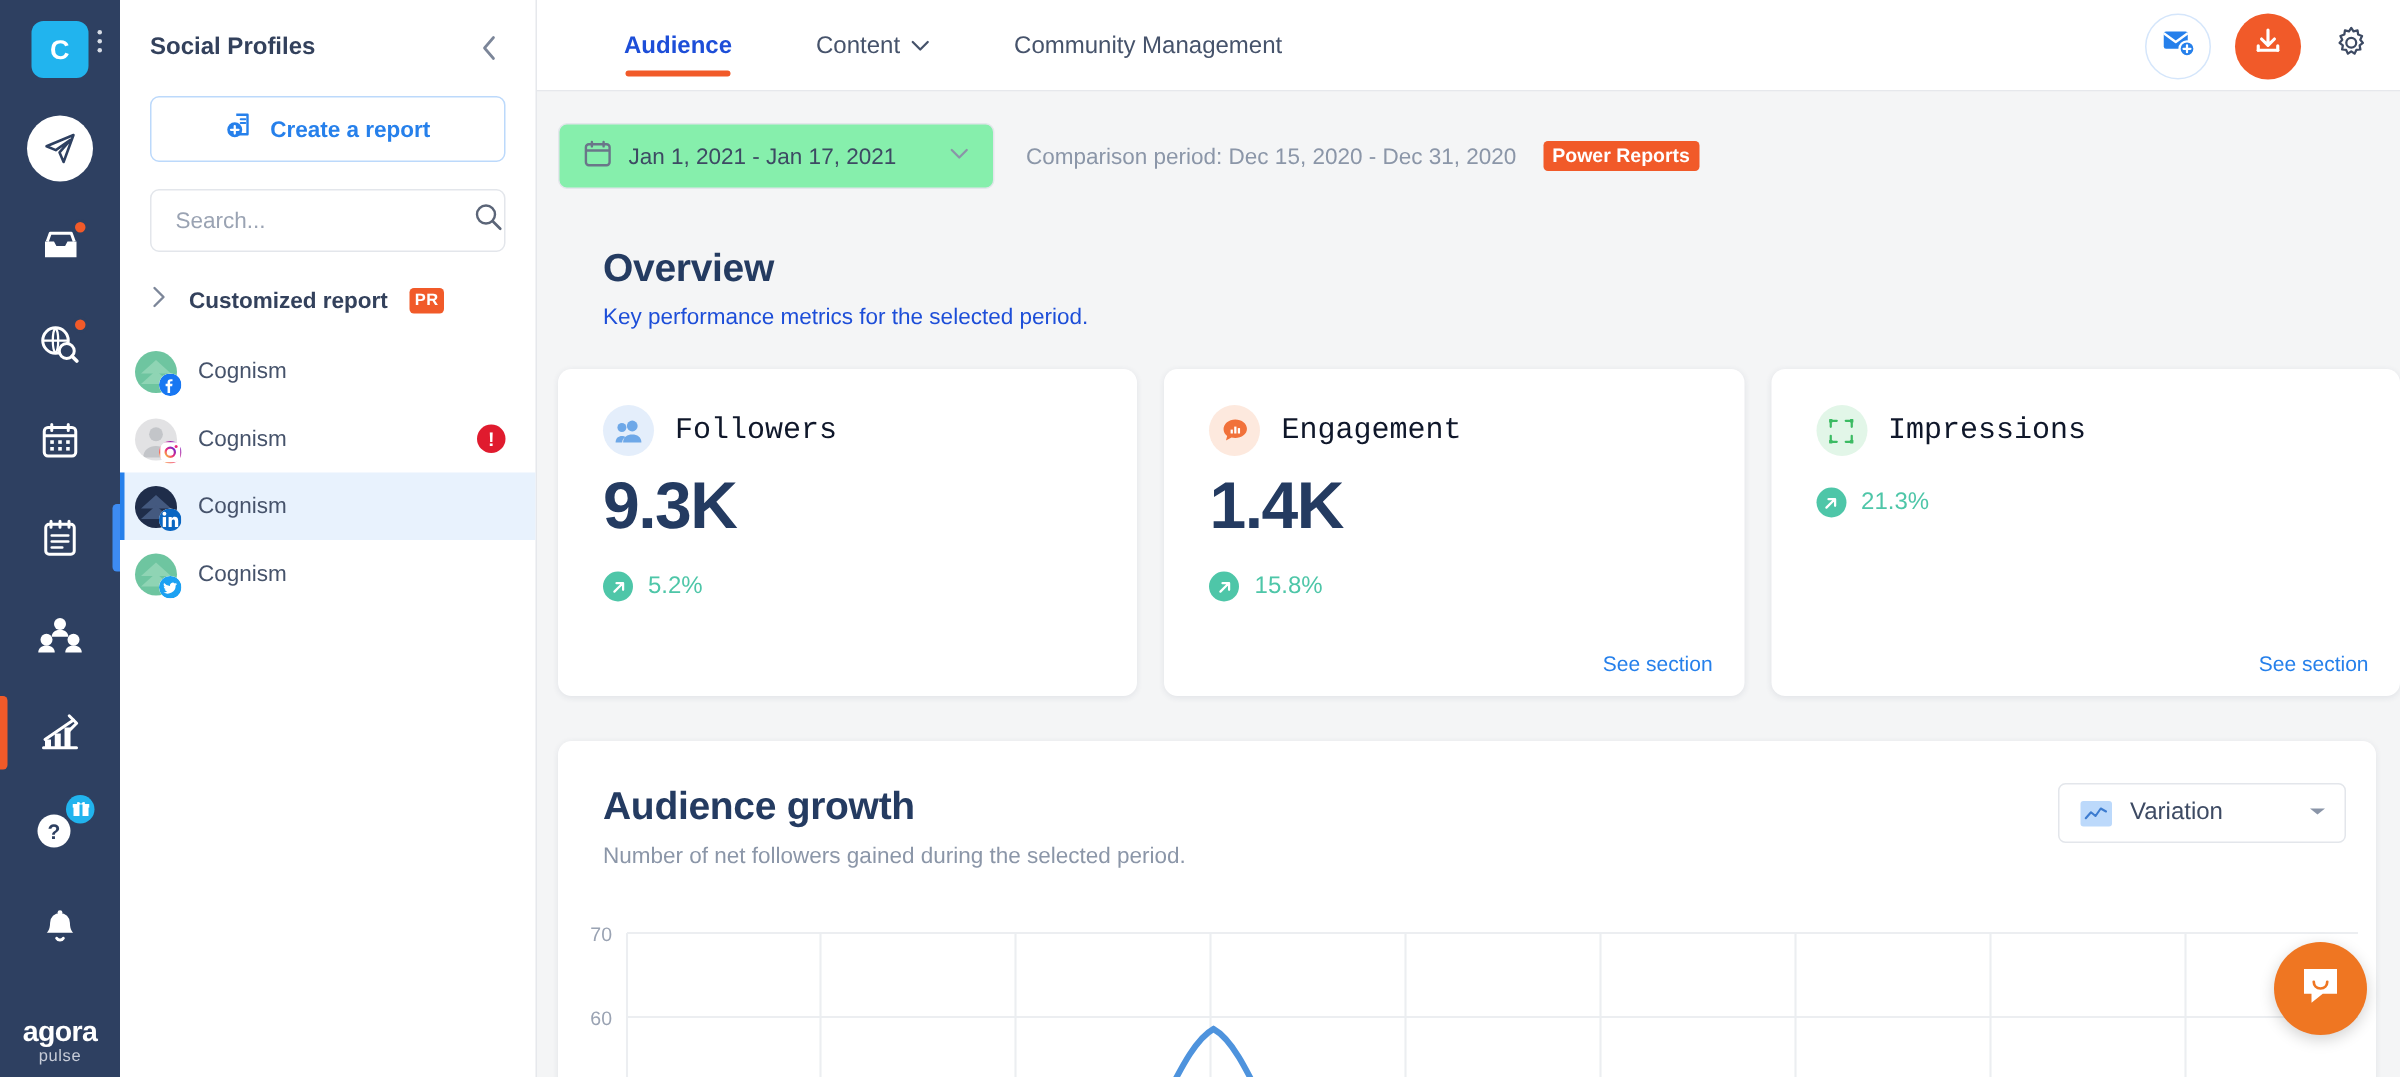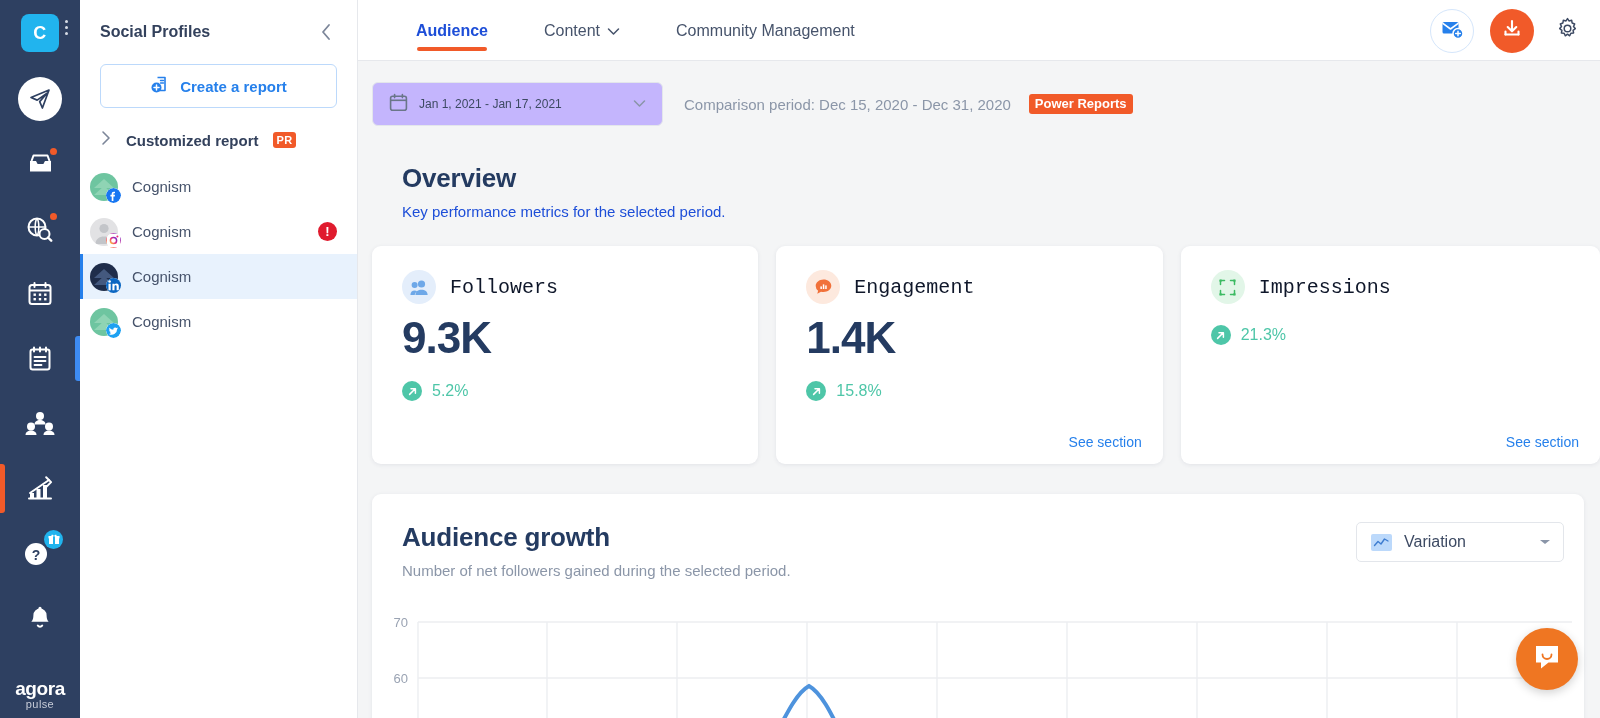--- a/index.html
+++ b/index.html
@@ -162,24 +162,24 @@
   .btn-circle-orange {
     width: 44px; height: 44px; border-radius: 50%; background: #f15a29;
     display: flex; align-items: center; justify-content: center; cursor: pointer;
   }
   .gear-btn { width: 30px; height: 30px; display: flex; align-items: center; justify-content: center;
               cursor: pointer; margin-left: 2px; }
 
   .content { padding: 0; height: 657px; position: relative; }
   .daterow { display: flex; align-items: center; padding: 21px 0 0 14px; }
   .date-select {
-    height: 44px; min-width: 291px; background: #c4b5fd;
+    height: 44px; min-width: 291px; background: #86efac;
     border: 1px solid #e3e6eb; border-radius: 6px;
     display: flex; align-items: center; gap: 11px; padding: 0 16px;
-    font-size: 12px; color: #3d4a63; cursor: pointer;
+    font-size: 15px; color: #3d4a63; cursor: pointer;
   }
   .date-select .caret { margin-left: auto; color: #8a95a8; font-size: 11px; }
   .cmp-text { font-size: 15px; color: #8b96a8; margin-left: 21px; }
   .power-badge {
     margin-left: 18px; background: #f15a29; color: #fff;
     font-size: 13px; font-weight: bold; padding: 3px 6px; border-radius: 3px;
     line-height: 1.15;
   }
 
   .section-title { font-size: 26px; font-weight: bold; color: #243b61; margin: 37px 0 0 44px; letter-spacing: -.2px; }
@@ -218,21 +218,21 @@
   .growth-card {
     background: #fff; border-radius: 9px; margin: 30px 0 0 14px;
     width: 1212px; height: 290px; position: relative;
     box-shadow: 0 1px 4px rgba(45,60,90,.09);
     padding: 28px 0 0 30px; overflow: hidden;
   }
   .growth-title { font-size: 26px; font-weight: bold; color: #243b61; letter-spacing: -.2px; }
   .growth-sub { font-size: 15px; color: #8b96a8; margin-top: 9px; }
   .variation-select {
     position: absolute; right: 20px; top: 28px;
-    width: 208px; height: 40px; border: 1px solid #e3e6eb; border-radius: 5px;
+    width: 192px; height: 40px; border: 1px solid #e3e6eb; border-radius: 5px;
     background: #fff; display: flex; align-items: center; gap: 12px;
     padding: 0 12px 0 14px; font-size: 16px; color: #3d4a63; cursor: pointer;
   }
   .variation-select .vcaret { margin-left: auto; color: #8a95a8; font-size: 10px; }
   .mini-chart-ico {
     width: 21px; height: 17px; background: #bcd9fb; border-radius: 2px;
     display: flex; align-items: center; justify-content: center;
   }
   .chart-area { position: absolute; left: 0; top: 112px; width: 1212px; height: 180px; }
   .chart-area svg { display: block; }
@@ -392,20 +392,29 @@
         <svg width="20" height="20" viewBox="0 0 20 20">
           <path d="M7.5 2.5h7.5v13H9" fill="none" stroke="#2680eb" stroke-width="1.6" stroke-linejoin="round"></path>
           <path d="M10.5 5.5h3M10.5 8h3" stroke="#2680eb" stroke-width="1.4" stroke-linecap="round"></path>
           <circle cx="6.5" cy="12.5" r="5" fill="#2680eb"></circle>
           <path d="M6.5 10v5M4 12.5h5" stroke="#fff" stroke-width="1.5" stroke-linecap="round"></path>
         </svg>
       </span>
       <span>Create a report</span>
     </div>
 
+    <div class="search-box">
+      <input type="text" value="" placeholder="Search..." style="">
+      <span>
+        <svg width="19" height="19" viewBox="0 0 19 19">
+          <circle cx="8" cy="8" r="6" fill="none" stroke="#5b6578" stroke-width="1.6"></circle>
+          <path d="M12.5 12.5L17.5 17.5" stroke="#5b6578" stroke-width="1.8" stroke-linecap="round"></path>
+        </svg>
+      </span>
+    </div>
 
     <div class="cust-row">
       <span>
         <svg width="12" height="16" viewBox="0 0 12 16">
             <path d="M3 2l6 6-6 6" fill="none" stroke="#7c8699" stroke-width="1.6" stroke-linecap="round" stroke-linejoin="round"></path>
           </svg>
       </span>
       <span class="cust-label">Customized report</span>
       <span class="pr-badge">PR</span>
     </div>

